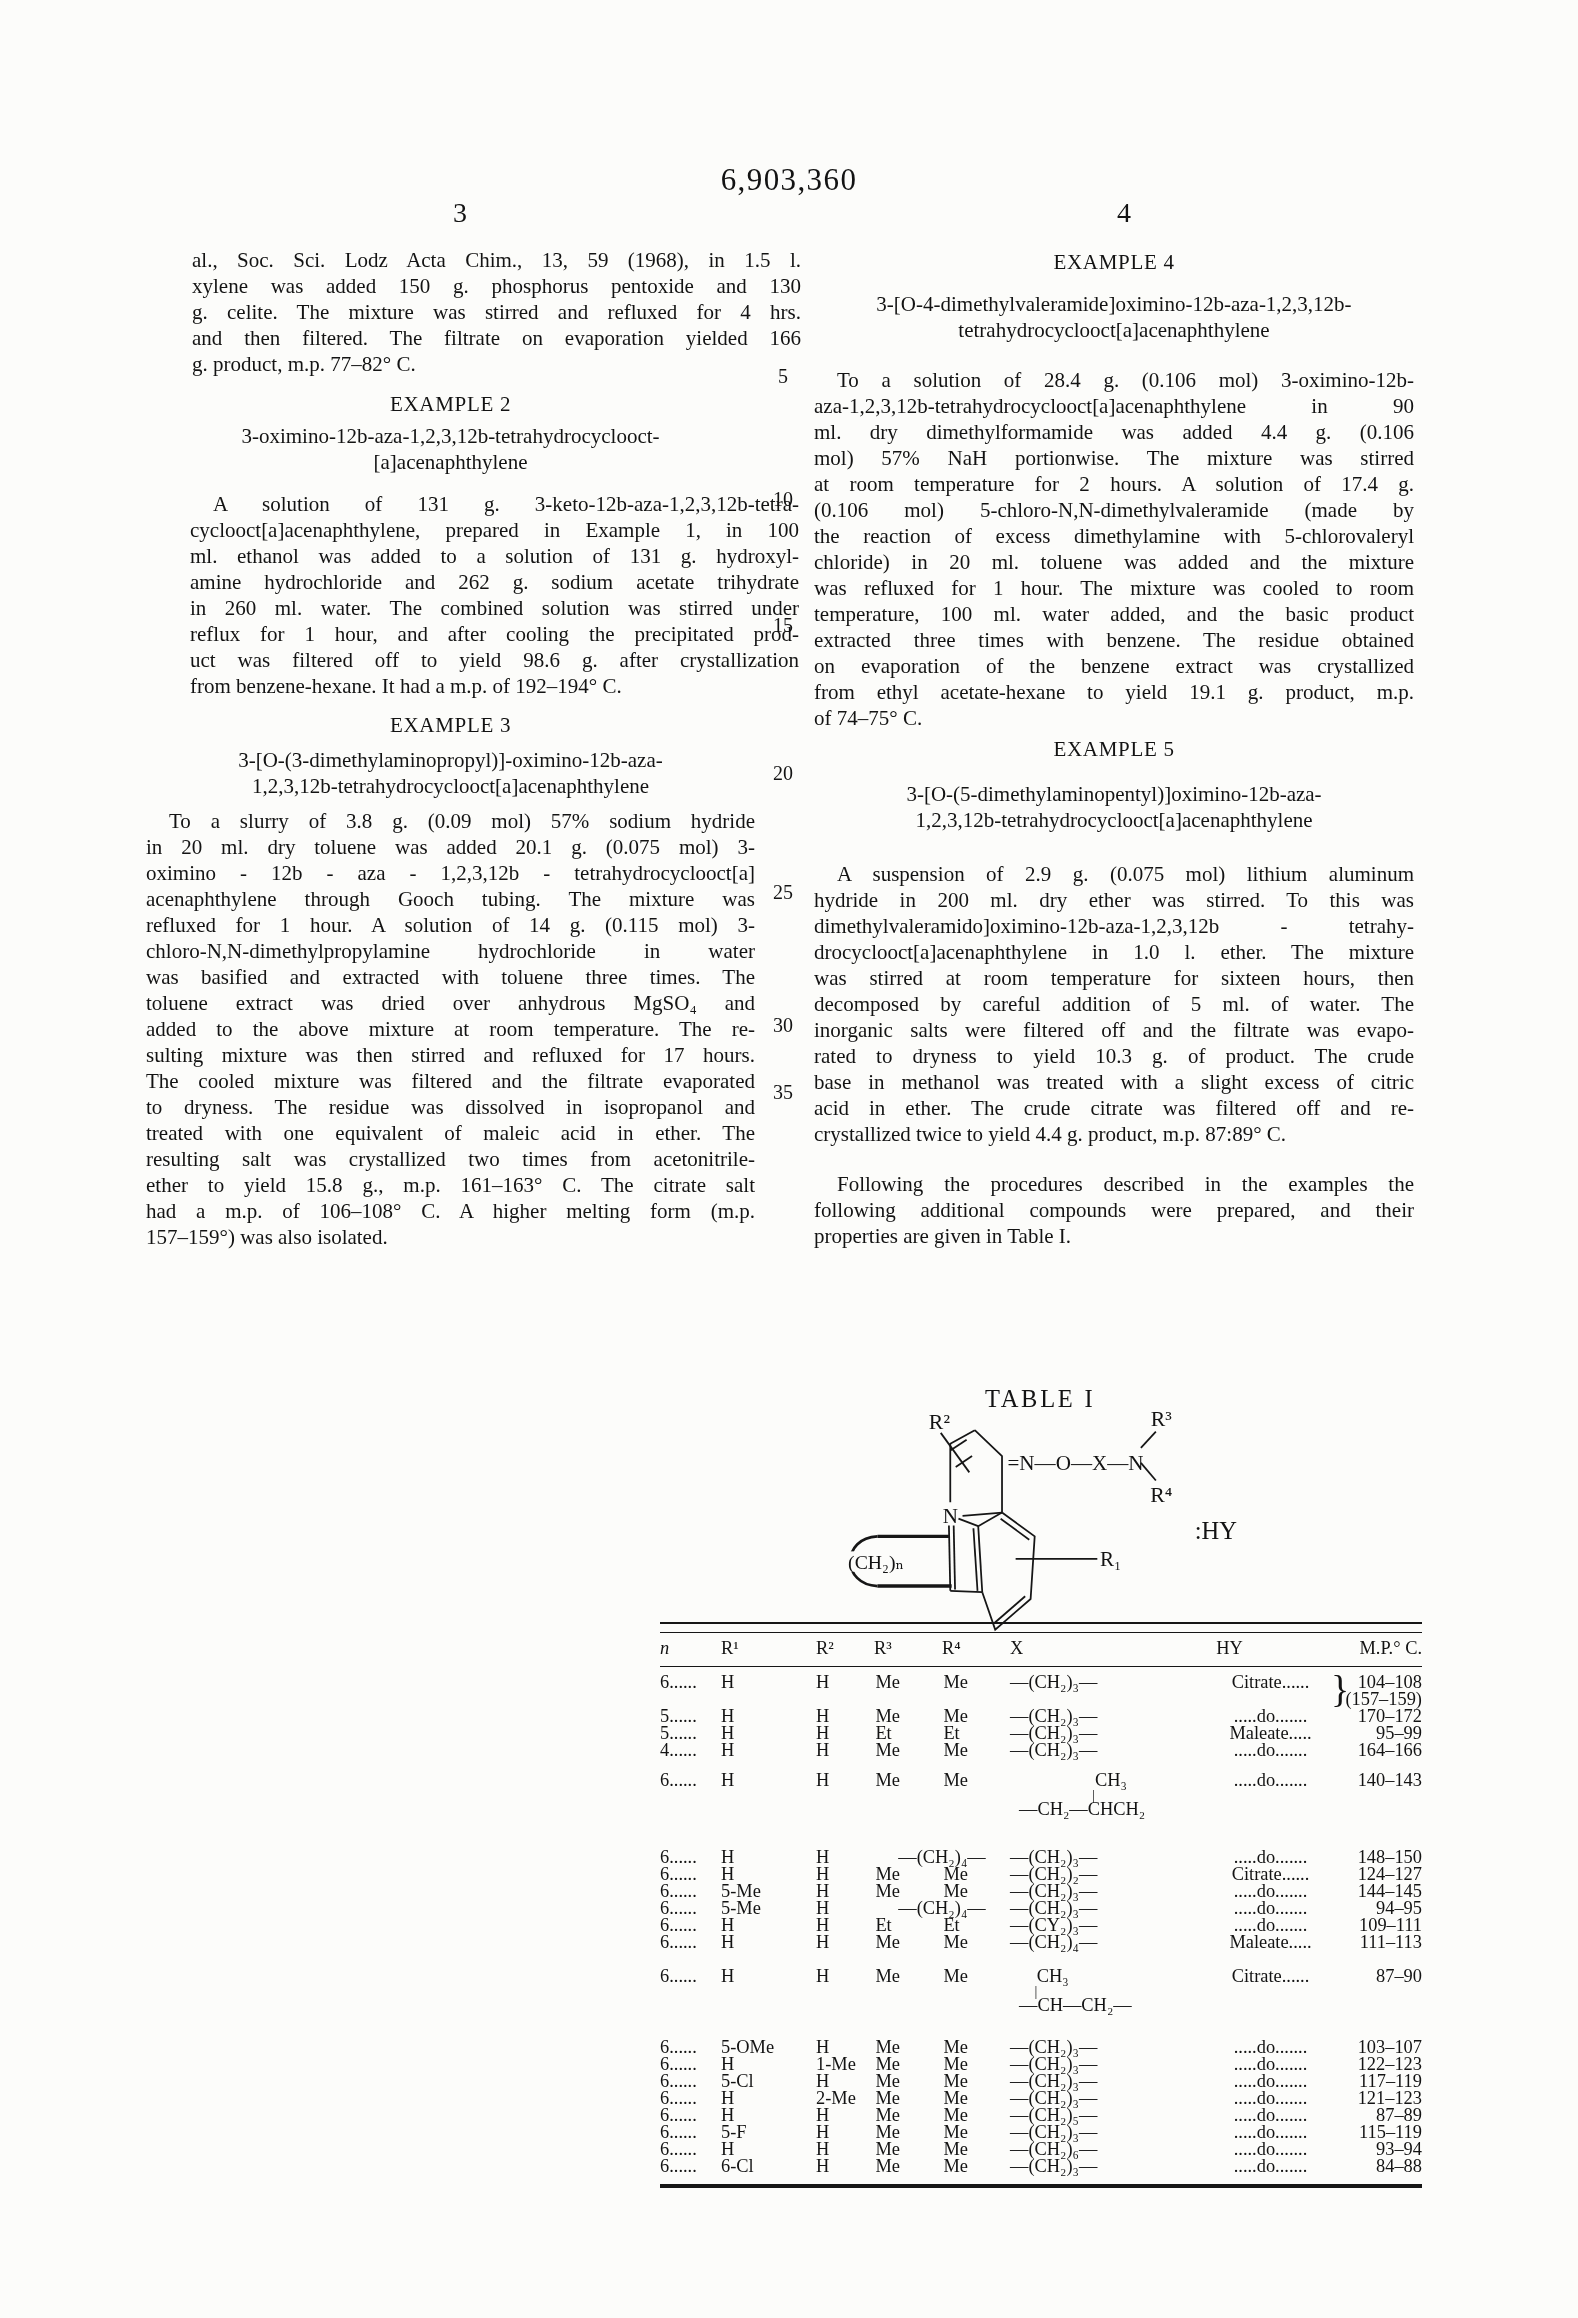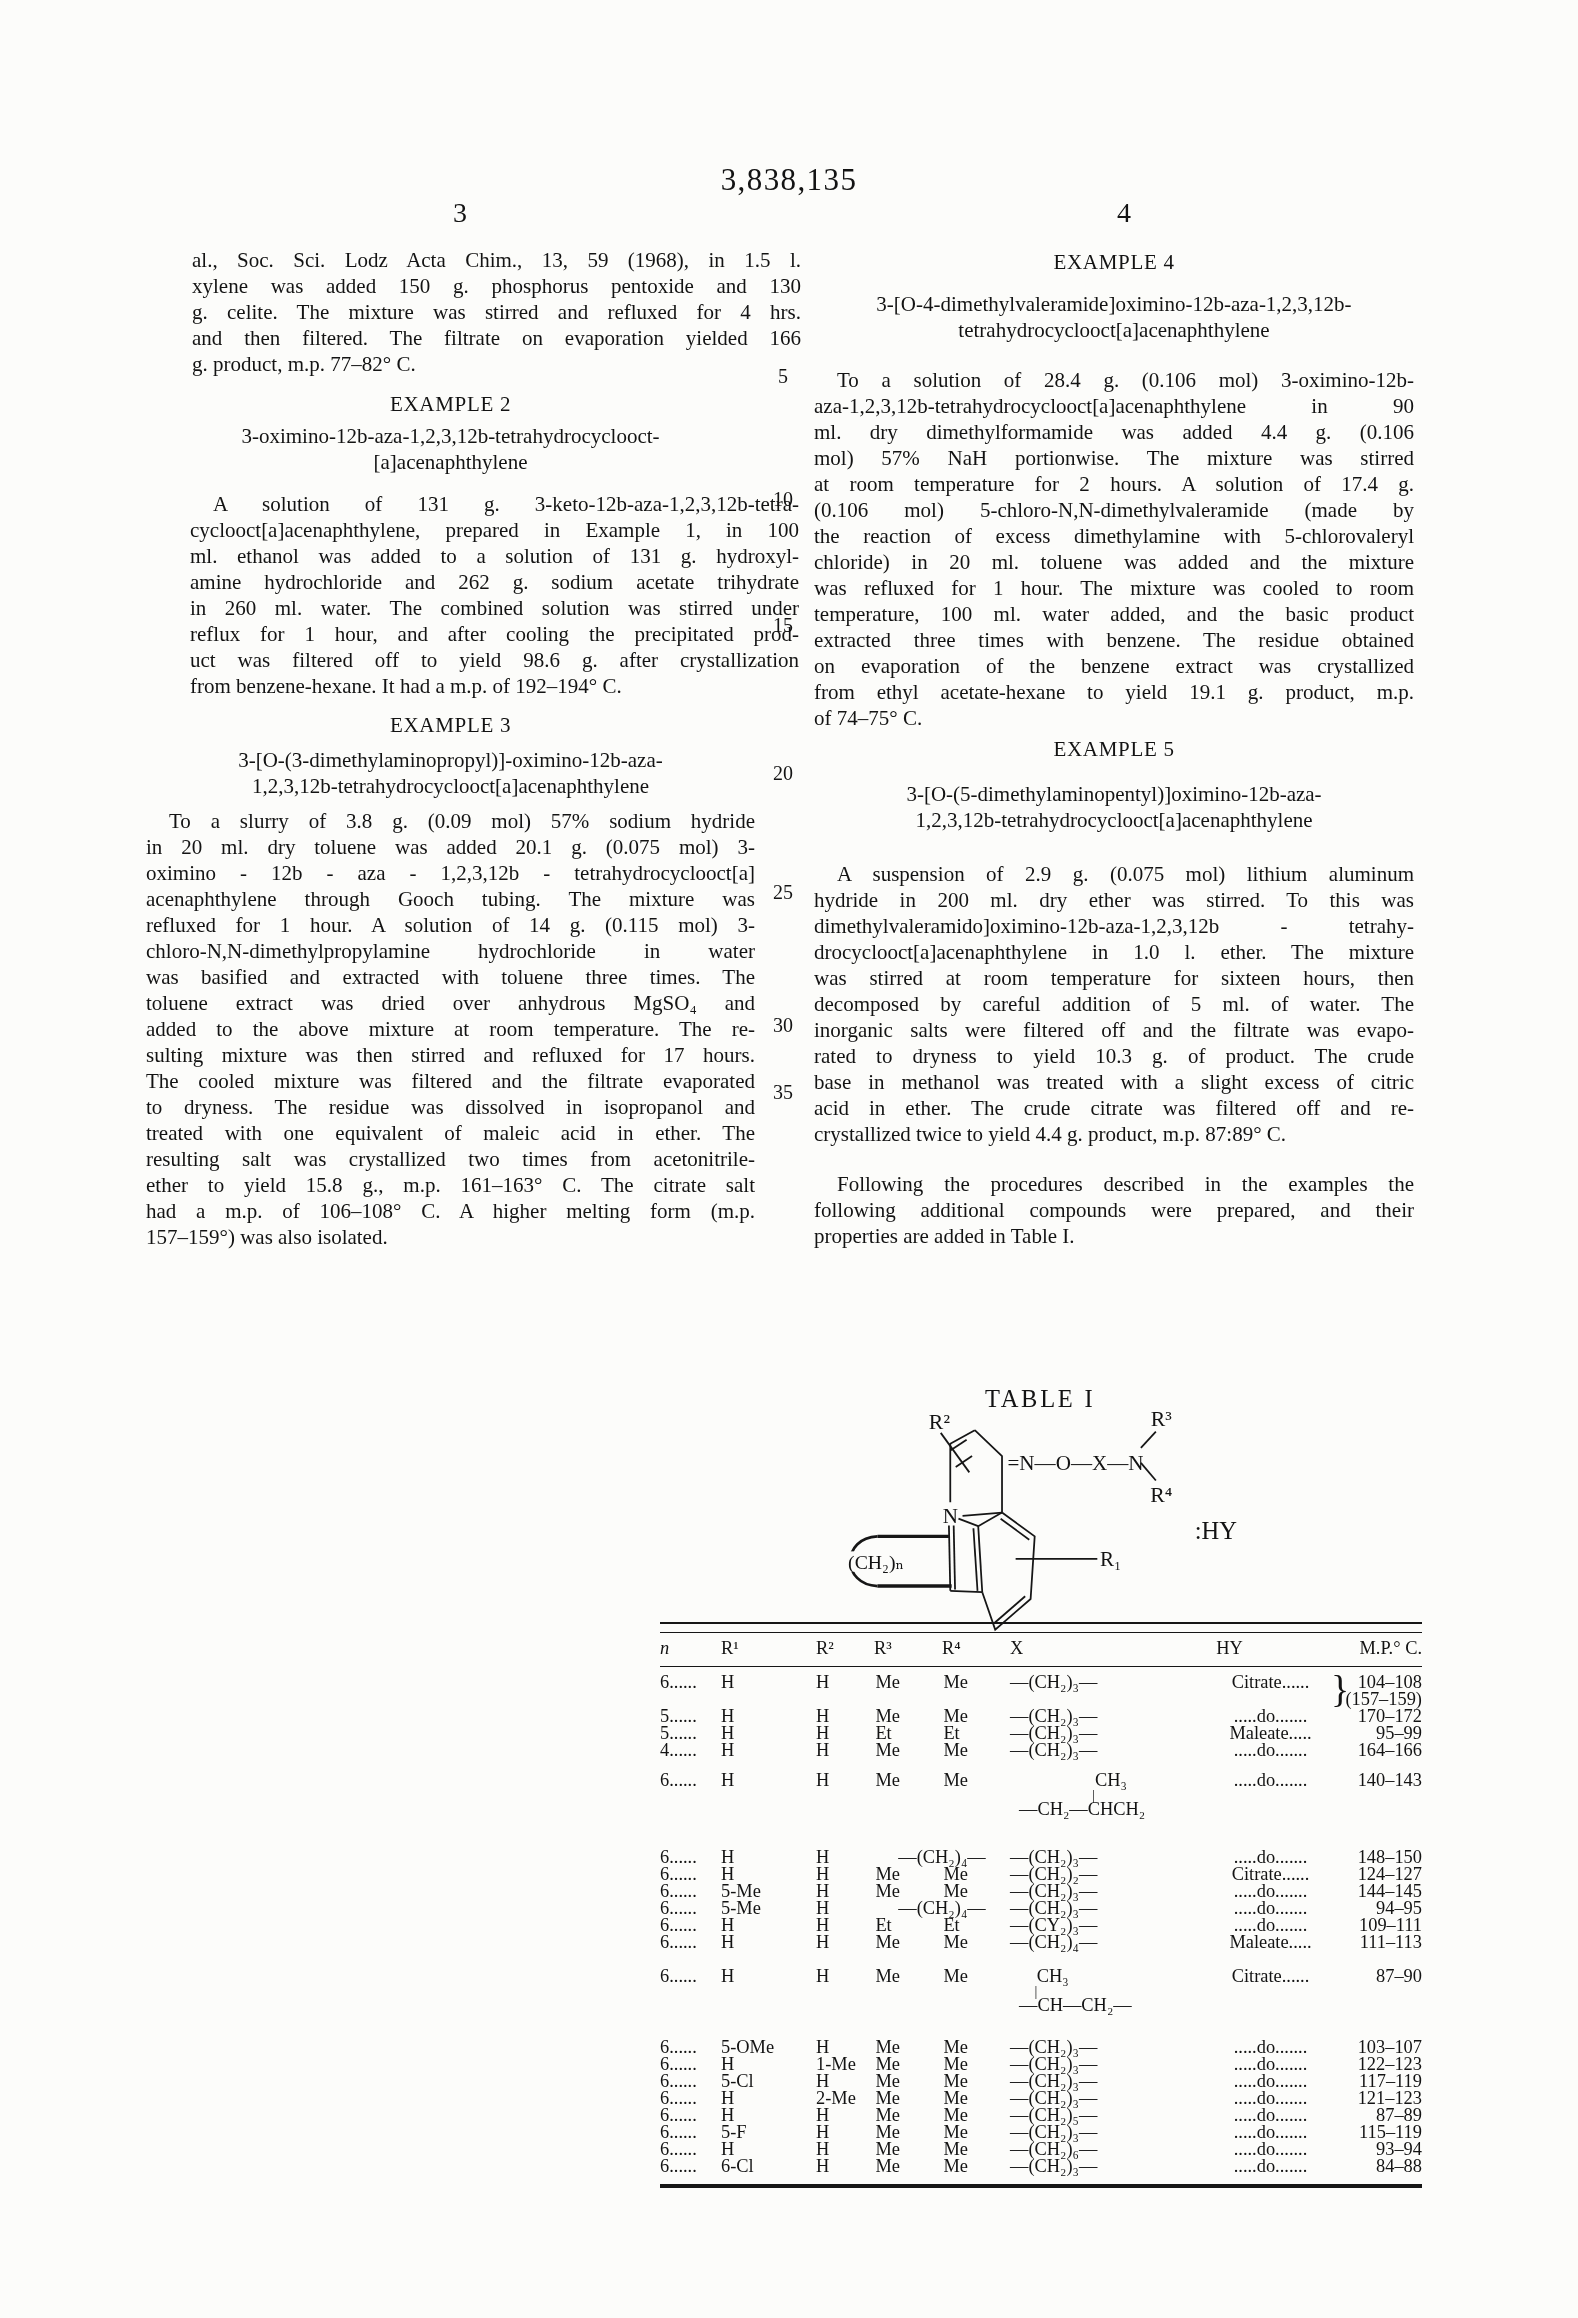--- a/index.html
+++ b/index.html
@@ -43,21 +43,21 @@
   .c-mp{text-align:right;line-height:17px;}
   .brace{position:absolute;right:-12.2px;top:-4.1px;font-size:38px;font-weight:400;line-height:38px;}
   .xs1,.xs3{line-height:17px;margin-left:9px;}
   .xsb{line-height:12.2px;font-size:14.3px;}
 </style>
 </head>
 <body>
 
 <div id="page">
 
-  <div class="abs" id="patent-number">3,838,135</div>
+  <div class="abs" id="patent-number">6,903,360</div>
   <div class="abs pagecol" id="pagecol-left">3</div>
   <div class="abs pagecol" id="pagecol-right">4</div>
 
   <div class="abs" id="gutter-numbers">
       <div class="abs gutter" style="top: 365px;">5</div>
       <div class="abs gutter" style="top: 488px;">10</div>
       <div class="abs gutter" style="top: 614px;">15</div>
       <div class="abs gutter" style="top: 762px;">20</div>
       <div class="abs gutter" style="top: 881px;">25</div>
       <div class="abs gutter" style="top: 1014px;">30</div>
@@ -156,21 +156,21 @@
         <div class="col-line">decomposed by careful addition of 5 ml. of water. The</div>
         <div class="col-line">inorganic salts were filtered off and the filtrate was evapo-</div>
         <div class="col-line">rated to dryness to yield 10.3 g. of product. The crude</div>
         <div class="col-line">base in methanol was treated with a slight excess of citric</div>
         <div class="col-line">acid in ether. The crude citrate was filtered off and re-</div>
         <div class="col-line last">crystallized twice to yield 4.4 g. product, m.p. 87:89° C.</div>
       </div>
       <div class="abs" style="top: 1171px; width: 600px; left: 0px;">
         <div class="col-line ind">Following the procedures described in the examples the</div>
         <div class="col-line">following additional compounds were prepared, and their</div>
-        <div class="col-line last">properties are added in Table I.</div>
+        <div class="col-line last">properties are given in Table I.</div>
       </div>
     </div>
 
   <svg class="abs" id="figure-svg" style="left:776px;top:1381px" width="708" height="259" viewBox="0 0 1040 380">
     <g stroke="#161616" stroke-width="2.6" fill="none">
 
       <path d="M292,72 L256,92 L256,178"></path>
       <path d="M292,72 L332,110 L332,193"></path>
 
       <path d="M274,198 L332,193"></path>

